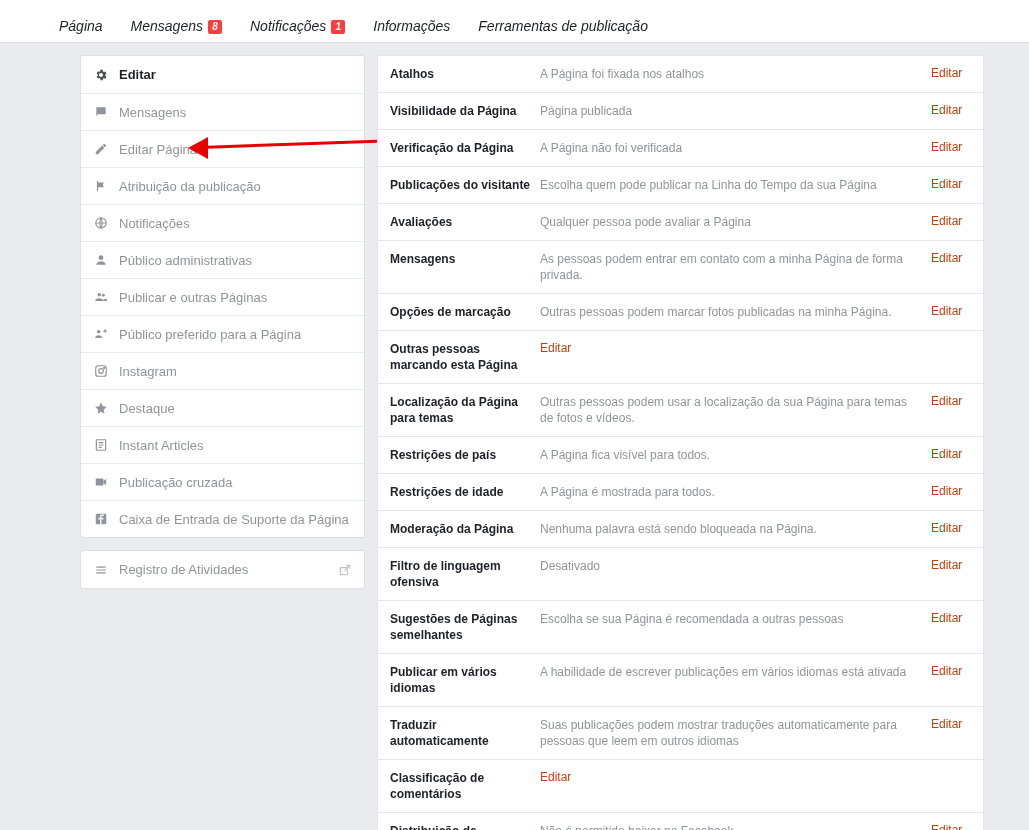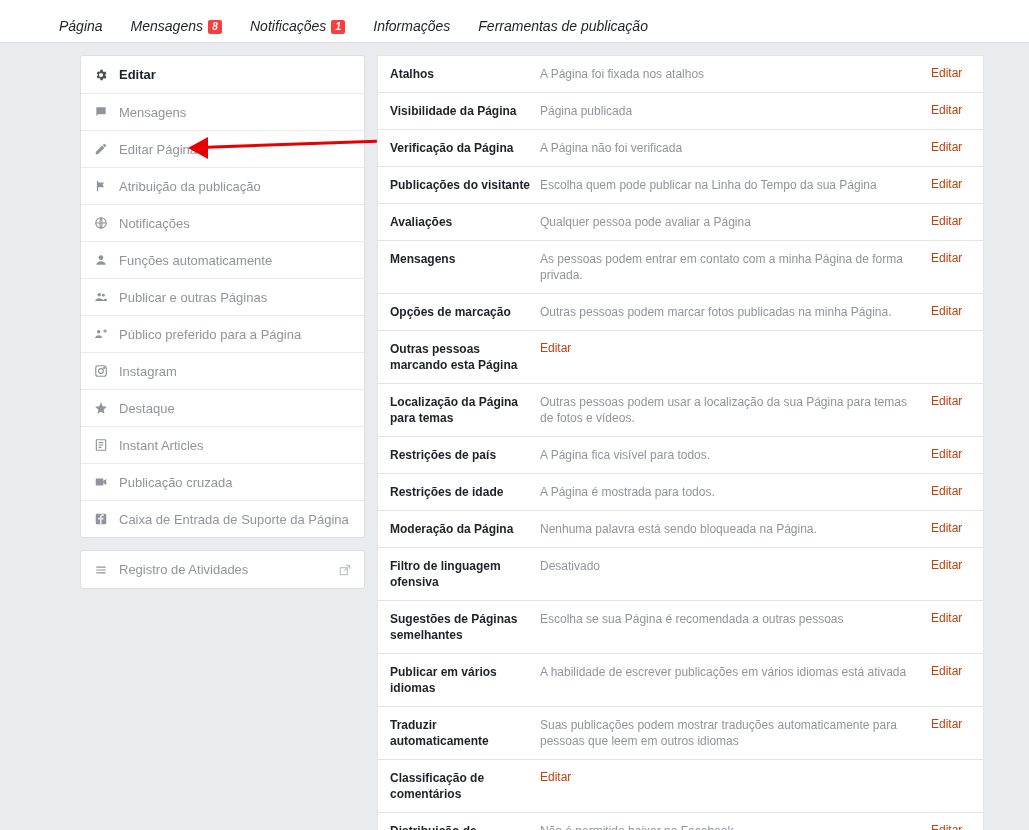--- a/index.html
+++ b/index.html
@@ -241,21 +241,21 @@
           </span>
         <span>Notificações</span>
       </div>
       <div class="side-item">
         <span class="s-icon">
             <svg width="14" height="14" viewBox="0 0 24 24" fill="currentColor">
               <circle cx="12" cy="8" r="4"></circle>
               <path d="M4 20c0-4 4-6 8-6s8 2 8 6z"></path>
             </svg>
           </span>
-        <span>Funções automaticamente</span>
+        <span>Público administrativas</span>
       </div>
       <div class="side-item">
         <span class="s-icon">
             <svg width="14" height="14" viewBox="0 0 24 24" fill="currentColor">
               <circle cx="9" cy="8" r="3"></circle>
               <circle cx="16" cy="9" r="2.5"></circle>
               <path d="M2 19c0-3 3-5 7-5s7 2 7 5zM15 19c0-2 2-4 5-4 1 0 2 .3 2 .3V19z"></path>
             </svg>
           </span>
         <span>Publicar e outras Páginas</span>

